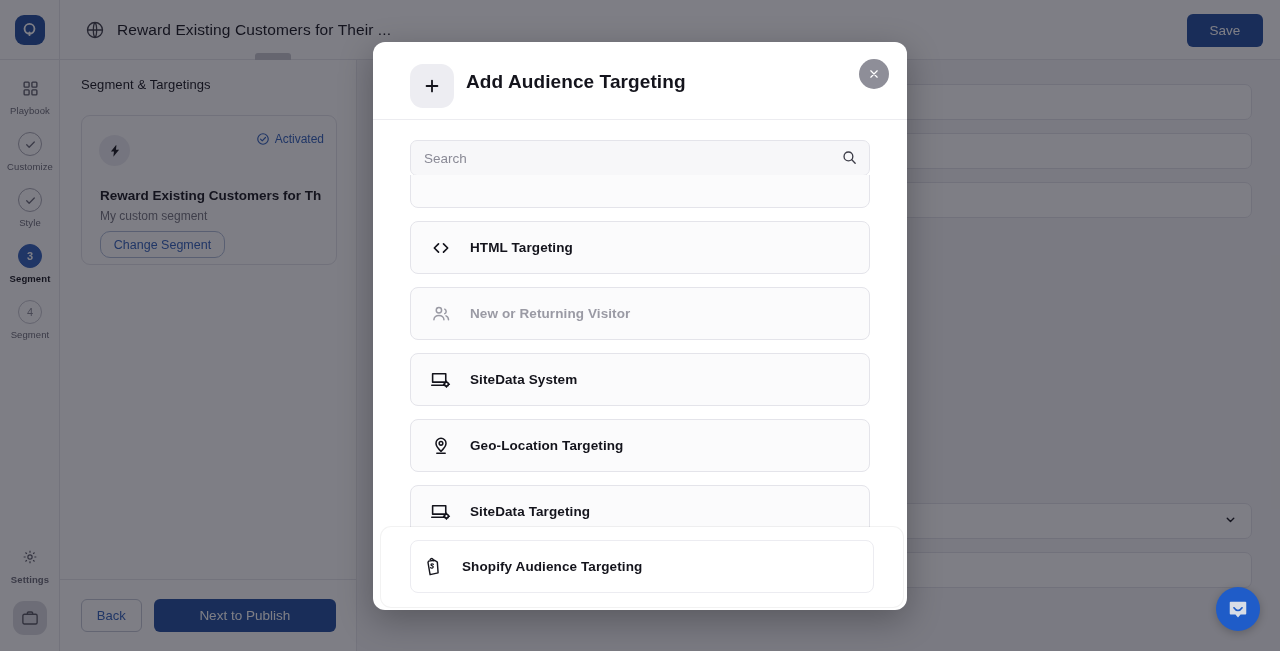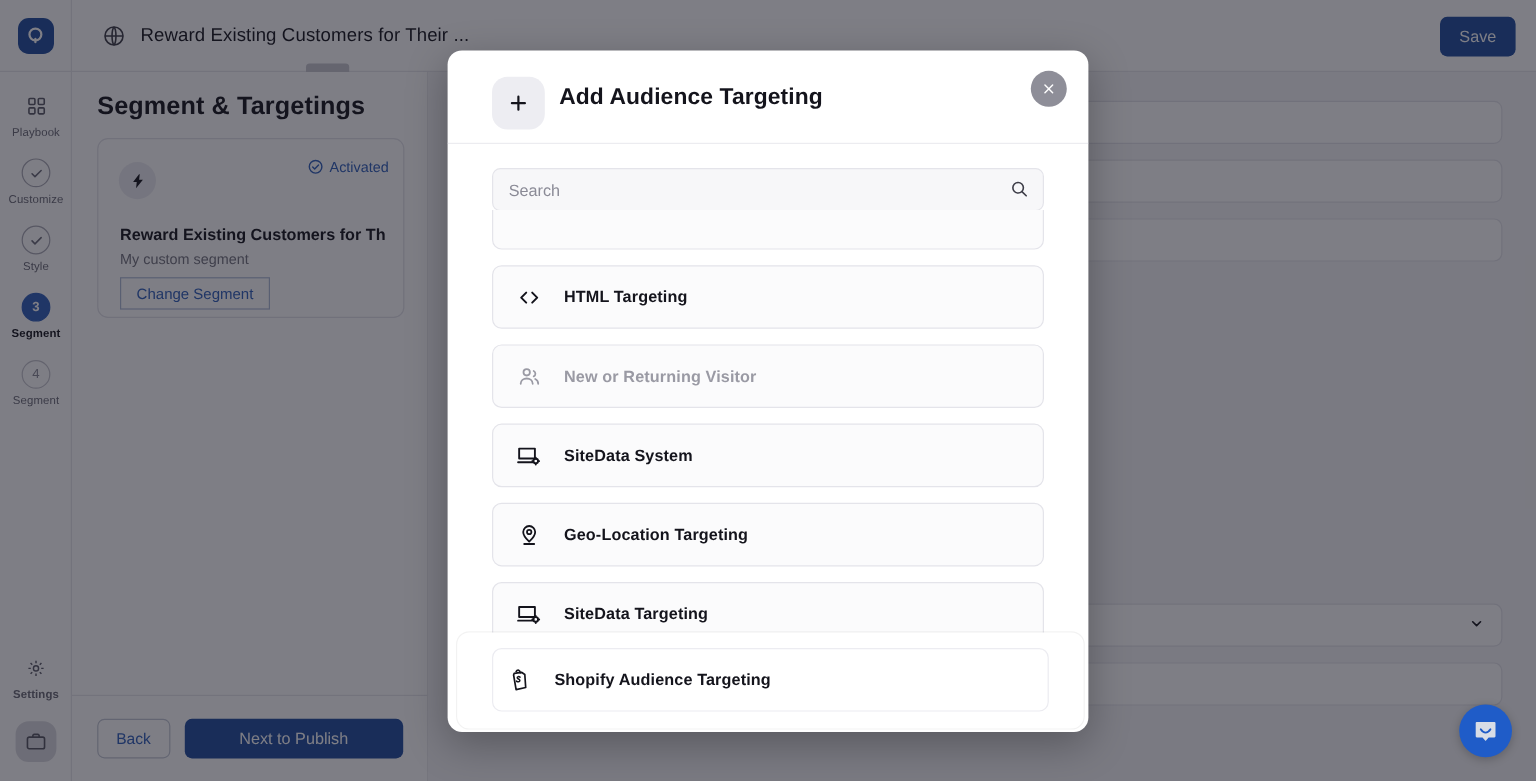--- a/index.html
+++ b/index.html
@@ -35,21 +35,21 @@
   .topbar-title {
     font-size: 15.5px; color: #14141c; letter-spacing: .1px;
     white-space: nowrap; overflow: hidden;
   }
   .title-skeleton {
     position: absolute; left: 195px; top: 33px;
     width: 36px; height: 12px; border-radius: 3px; background: #c8c8cf;
   }
   .save-btn {
     position: absolute; right: 17px; top: 14px;
-    width: 63px; height: 33px; border-radius: 6px;
+    width: 76px; height: 33px; border-radius: 6px;
     background: #1f4c9e; color: #fff; border: none;
     font-size: 13.5px; font-family: inherit; cursor: pointer;
     display: flex; align-items: center; justify-content: center; margin-left: 48px;
   }
 
   
   .rail {
     position: absolute; left: 0; top: 60px; width: 60px; height: 591px;
     background: #ffffff; border-right: 1px solid #e6e6ea;
   }
@@ -78,21 +78,21 @@
     color: #55555f; cursor: pointer;
   }
 
   
   .left-panel {
     position: absolute; left: 60px; top: 60px; width: 297px; height: 591px;
     background: #ffffff; border-right: 1px solid #e6e6ea;
   }
   .panel-title {
     position: absolute; left: 21px; top: 17px;
-    font-size: 21px; font-weight: bold; color: #14141c; letter-spacing: .1px;
+    font-size: 13px; font-weight: normal; color: #14141c; letter-spacing: .1px;
   }
   .seg-card {
     position: absolute; left: 21px; top: 55px; width: 256px; height: 150px;
     border: 1px solid #e2e2e8; border-radius: 9px; background: #fff;
   }
   .bolt-badge {
     position: absolute; left: 17px; top: 19px;
     width: 31px; height: 31px; border-radius: 50%; background: #ececf1;
     display: flex; align-items: center; justify-content: center; color: #14141c;
   }
@@ -106,21 +106,21 @@
     position: absolute; left: 18px; top: 72px; width: 222px;
     font-size: 13.5px; font-weight: bold; color: #14141c;
     white-space: nowrap; overflow: hidden;
   }
   .seg-sub {
     position: absolute; left: 18px; top: 93px;
     font-size: 12px; color: #74747f;
   }
   .change-seg {
     position: absolute; left: 18px; top: 115px;
-    width: 125px; height: 27px; border-radius: 0;
+    width: 125px; height: 27px; border-radius: 10px;
     border: 1px solid #adbbd6; background: #fff; color: #2f5fba;
     font-size: 12.5px; font-family: inherit; cursor: pointer;
     display: flex; align-items: center; justify-content: center;
   }
   .panel-footer {
     position: absolute; left: 0; bottom: 0; width: 297px; height: 72px;
     border-top: 1px solid #e6e6ea; display: flex; align-items: center;
     padding: 0 21px; gap: 12px;
   }
   .btn-back {

